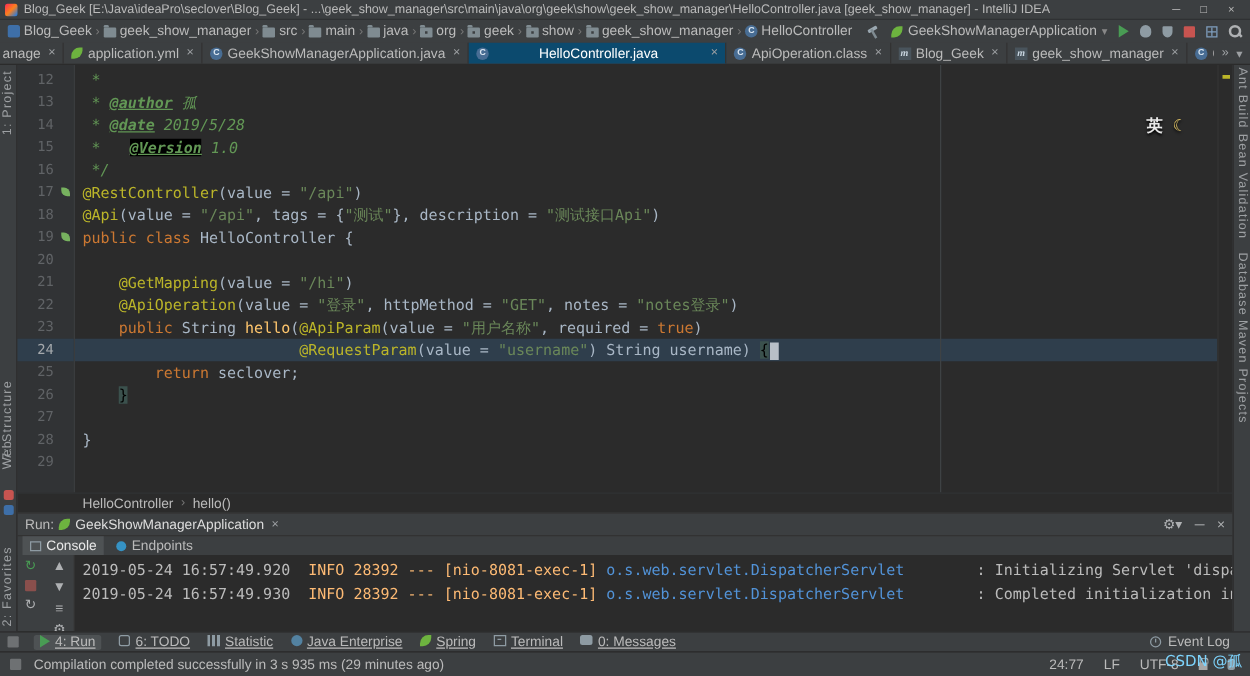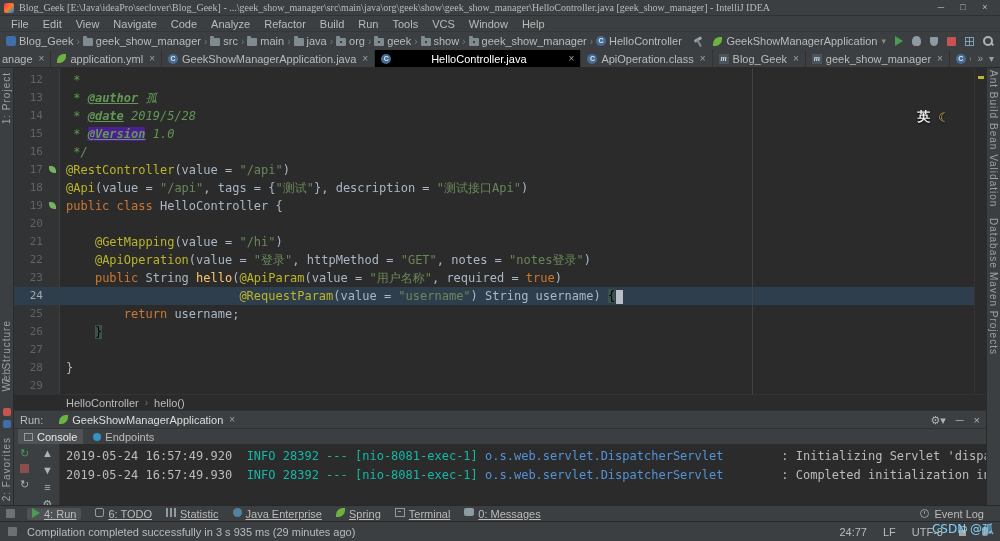--- a/index.html
+++ b/index.html
@@ -3,42 +3,42 @@
 <meta charset="utf-8">
 <style>
   html,body{margin:0;padding:0;background:#2B2B2B;}
   body{width:1000px;height:541px;overflow:hidden;}
   *{box-sizing:border-box;}
   .window{width:1000px;height:541px;display:flex;flex-direction:column;font-family:"Liberation Sans",sans-serif;background:#3C3F41;overflow:hidden;}
 
   
   .titlebar{height:16px;background:#3C3F41;display:flex;align-items:center;gap:5px;padding:0 4px;font-size:10px;color:#BBB;border-bottom:1px solid #2F3133;flex:none;}
   .app-icon{width:10px;height:10px;border-radius:2px;background:linear-gradient(135deg,#FE2857,#FC801D 50%,#087CFA);flex:none;}
-  .title-text{white-space:nowrap;overflow:hidden;font-family:Liberation Serif, serif;}
+  .title-text{white-space:nowrap;overflow:hidden;}
   .win-controls{margin-left:auto;display:flex;flex:none;}
   .win-btn{width:22px;text-align:center;color:#BBB;font-size:9px;line-height:15px;}
 
   
   .menubar{height:16px;background:#3C3F41;display:flex;align-items:center;padding:0 4px;font-size:11px;color:#BBB;flex:none;border-bottom:1px solid #353739;}
   .menu-item{padding:0 7px;}
 
   
   .navbar{height:18px;background:#3C3F41;display:flex;align-items:center;padding:0 6px;font-size:11px;color:#BBB;flex:none;}
   .crumbs{display:flex;align-items:center;gap:3px;white-space:nowrap;overflow:hidden;}
   .crumb{display:flex;align-items:center;gap:3px;}
   .csep{color:#777;font-size:10px;}
   .nav-right{margin-left:auto;display:flex;align-items:center;gap:9px;flex:none;}
   .runcfg{display:flex;align-items:center;gap:4px;color:#BBB;}
   .ddown{color:#888;font-size:9px;}
 
   
   .tabstrip{height:18px;background:#3C3F41;display:flex;align-items:stretch;border-bottom:1px solid #2B2B2B;overflow:hidden;flex:none;}
   .tabs{display:flex;flex:1;overflow:hidden;}
   .tab{display:flex;align-items:center;gap:4px;padding:0 6px;border-right:1px solid #323232;font-size:11px;color:#BBB;white-space:nowrap;}
-  .tab.sel{background:#000000;color:#FFF;gap:40px;}
+  .tab.sel{background:#0c4a6e;color:#FFF;gap:40px;}
   .tab.partial{padding-left:2px;}
   .tclose{color:#9DA0A3;font-size:10px;margin-left:2px;}
   .tab-end{display:flex;align-items:center;gap:6px;padding:0 6px;color:#9DA0A3;font-size:10px;flex:none;}
 
   
   .main{flex:1;display:flex;min-height:0;}
   .stripe{width:14px;background:#3C3F41;position:relative;flex:none;}
   .stripe-left{border-right:1px solid #2B2B2B;}
   .stripe-right{border-left:1px solid #2B2B2B;}
   .vlabel{position:absolute;left:1px;writing-mode:vertical-rl;font-size:10px;color:#9DA0A3;letter-spacing:1px;white-space:nowrap;}
@@ -58,54 +58,54 @@
   .gutter{width:46px;background:#313335;border-right:1px solid #3A3C3E;padding-top:3px;font:11px "DejaVu Sans Mono","Liberation Mono",monospace;flex:none;}
   .gl{height:18px;line-height:18px;text-align:right;padding-right:16px;color:#606366;position:relative;}
   .curg{background:#2F3E4C;color:#A4A8AC;}
   .gicon{position:absolute;right:3px;top:5px;width:7px;height:7px;background:#77B25F;border-radius:0 70% 0 70%;}
   .codearea{background:#2B2B2B;position:relative;flex:1;overflow:hidden;font:12px "DejaVu Sans Mono","Liberation Mono",monospace;padding-top:3px;}
   .codearea::after{content:"";position:absolute;left:692px;top:0;bottom:0;width:1px;background:#3E4244;}
   .cl{height:18px;line-height:18px;white-space:pre;padding-left:6px;}
   .cur{background:#2F3E4C;}
   .cmt{color:#629755;font-style:italic;}
   .tag{color:#629755;font-style:italic;font-weight:bold;text-decoration:underline;}
-  .idh{background:#4c1d95;}
+  .idh{background:#000000;margin-left:16px;}
   .ann{color:#BBB529;}
   .str{color:#6A8759;}
   .kw{color:#CC7832;}
   .def{color:#A9B7C6;}
   .mth{color:#FFC66D;}
   .brh{background:#3B514D;}
   .caret{display:inline-block;width:7px;height:14px;background:#B8BFC7;vertical-align:middle;margin-left:1px;}
   .errorstripe{width:12px;background:#2B2B2B;border-left:1px solid #333;position:relative;flex:none;}
   .es-mark{position:absolute;top:8px;left:3px;width:6px;height:3px;background:#BBB529;}
   .ime{position:absolute;right:28px;top:40px;display:flex;gap:8px;align-items:center;}
   .ime-lang{color:#E8E8E8;font:bold 13px "Liberation Sans",sans-serif;text-shadow:0 1px 2px #000;}
   .ime-moon{color:#E3C565;font-size:13px;text-shadow:0 1px 2px #000;}
 
   
   .crumbbar{height:16px;background:#2B2B2B;border-top:1px solid #313335;display:flex;gap:6px;align-items:center;font-size:11px;color:#BBB;padding-left:52px;flex:none;}
 
   
   .runpanel{height:95px;display:flex;flex-direction:column;border-top:1px solid #323232;flex:none;}
-  .runheader{height:17px;background:#3C3F41;display:flex;align-items:center;gap:16px;padding:0 6px;font-size:11px;color:#BBB;flex:none;}
+  .runheader{height:17px;background:#3C3F41;display:flex;align-items:center;gap:4px;padding:0 6px;font-size:11px;color:#BBB;flex:none;}
   .runtab{display:flex;align-items:center;gap:4px;color:#DDD;}
   .run-right{margin-left:auto;display:flex;gap:10px;color:#AFB1B3;font-size:10px;}
   .runtabs{height:16px;background:#3C3F41;display:flex;align-items:center;gap:4px;padding:0 4px;border-top:1px solid #323232;flex:none;}
   .vtab{display:flex;align-items:center;gap:4px;padding:0 6px;height:100%;font-size:11px;color:#BBB;}
   .vtab.sel{background:#4E5254;color:#E8E8E8;}
   .consolewrap{flex:1;display:flex;background:#2B2B2B;min-height:0;}
   .runtools{width:46px;display:flex;gap:2px;padding-top:3px;background:#3C3F41;border-right:1px solid #323232;flex:none;}
   .runtools .col{display:flex;flex-direction:column;align-items:center;width:21px;gap:5px;}
   .glyph{color:#AFB1B3;font-size:11px;line-height:12px;}
   .glyph.green{color:#499C54;}
   .console{flex:1;padding:3px 0 0 6px;font:12px "DejaVu Sans Mono","Liberation Mono",monospace;overflow:hidden;}
   .cln{height:19px;line-height:19px;white-space:pre;}
   .c-ts{color:#BBBBBB;}
-  .c-info{color:#14b8a6;}
+  .c-info{color:#fdba74;}
   .c-log{color:#5293D8;}
   .c-def{color:#BBBBBB;}
 
   
   .bottombar{height:16px;background:#3C3F41;border-top:1px solid #282828;display:flex;align-items:center;gap:12px;padding:0 6px;font-size:11px;color:#BBB;flex:none;}
   .bitems{display:flex;gap:14px;align-items:center;}
   .bitem{display:flex;gap:4px;align-items:flex-start;white-space:nowrap;text-decoration:underline;}
   .bitem.act{background:#4E5254;padding:0 5px;border-radius:2px;}
   .bright{margin-left:auto;display:flex;gap:5px;align-items:center;padding-right:10px;}
 
@@ -162,35 +162,20 @@
   <div class="titlebar">
     <span class="app-icon"></span>
     <span class="title-text">Blog_Geek [E:\Java\ideaPro\seclover\Blog_Geek] - ...\geek_show_manager\src\main\java\org\geek\show\geek_show_manager\HelloController.java [geek_show_manager] - IntelliJ IDEA</span>
     <span class="win-controls">
       <span class="win-btn">─</span>
       <span class="win-btn">□</span>
       <span class="win-btn">×</span>
     </span>
   </div>
 
-  <div class="menubar" id="menus">
-      <span class="menu-item">File</span>
-      <span class="menu-item">Edit</span>
-      <span class="menu-item">View</span>
-      <span class="menu-item">Navigate</span>
-      <span class="menu-item">Code</span>
-      <span class="menu-item">Analyze</span>
-      <span class="menu-item">Refactor</span>
-      <span class="menu-item">Build</span>
-      <span class="menu-item">Run</span>
-      <span class="menu-item">Tools</span>
-      <span class="menu-item">VCS</span>
-      <span class="menu-item">Window</span>
-      <span class="menu-item">Help</span>
-    </div>
 
   <div class="navbar">
     <span id="crumbs" class="crumbs">
         <span class="crumb">
           <span class="cicon project-icon"></span>
           <span class="clabel">Blog_Geek</span>
         </span>
         <span class="csep">›</span>
         <span class="crumb">
           <span class="cicon folder-icon"></span>
@@ -344,21 +329,21 @@
             <div class="cl"><span class="cmt"> * </span><span class="tag idh">@Version</span><span class="cmt"> 1.0</span></div>
             <div class="cl"><span class="cmt"> */</span></div>
             <div class="cl"><span class="ann">@RestController</span><span class="def">(value = </span><span class="str">"/api"</span><span class="def">)</span></div>
             <div class="cl"><span class="ann">@Api</span><span class="def">(value = </span><span class="str">"/api"</span><span class="def">, tags = {</span><span class="str">"测试"</span><span class="def">}, description = </span><span class="str">"测试接口Api"</span><span class="def">)</span></div>
             <div class="cl"><span class="kw">public class</span><span class="def"> HelloController {</span></div>
             <div class="cl"></div>
             <div class="cl"><span class="def">    </span><span class="ann">@GetMapping</span><span class="def">(value = </span><span class="str">"/hi"</span><span class="def">)</span></div>
             <div class="cl"><span class="def">    </span><span class="ann">@ApiOperation</span><span class="def">(value = </span><span class="str">"登录"</span><span class="def">, httpMethod = </span><span class="str">"GET"</span><span class="def">, notes = </span><span class="str">"notes登录"</span><span class="def">)</span></div>
             <div class="cl"><span class="def">    </span><span class="kw">public</span><span class="def"> String </span><span class="mth">hello</span><span class="def">(</span><span class="ann">@ApiParam</span><span class="def">(value = </span><span class="str">"用户名称"</span><span class="def">, required = </span><span class="kw">true</span><span class="def">)</span></div>
             <div class="cl cur"><span class="def">                        </span><span class="ann">@RequestParam</span><span class="def">(value = </span><span class="str">"username"</span><span class="def">) String username) </span><span class="brh">{</span><span class="caret"></span></div>
-            <div class="cl"><span class="def">        </span><span class="kw">return</span><span class="def"> username;</span></div>
+            <div class="cl"><span class="def">        </span><span class="kw">return</span><span class="def"> seclover;</span></div>
             <div class="cl"><span class="def">    </span><span class="brh">}</span></div>
             <div class="cl"></div>
             <div class="cl"><span class="def">}</span></div>
             <div class="cl"></div>
           </div>
         <div class="errorstripe">
           <span class="es-mark"></span>
         </div>
       </div>
 

